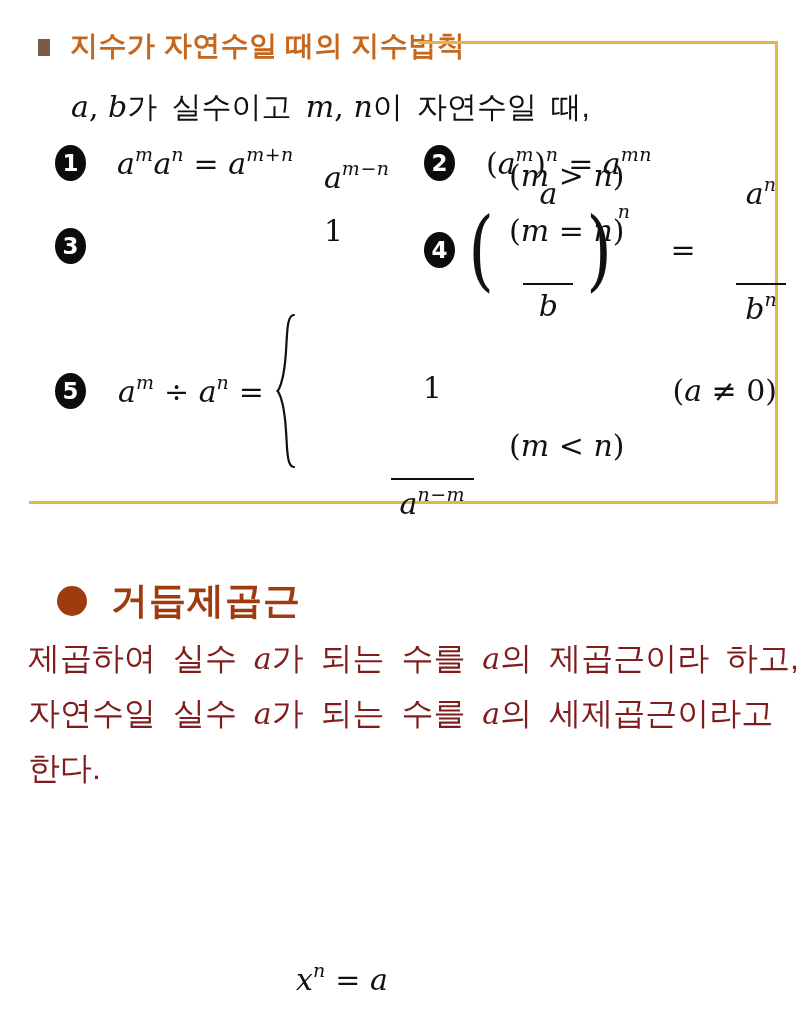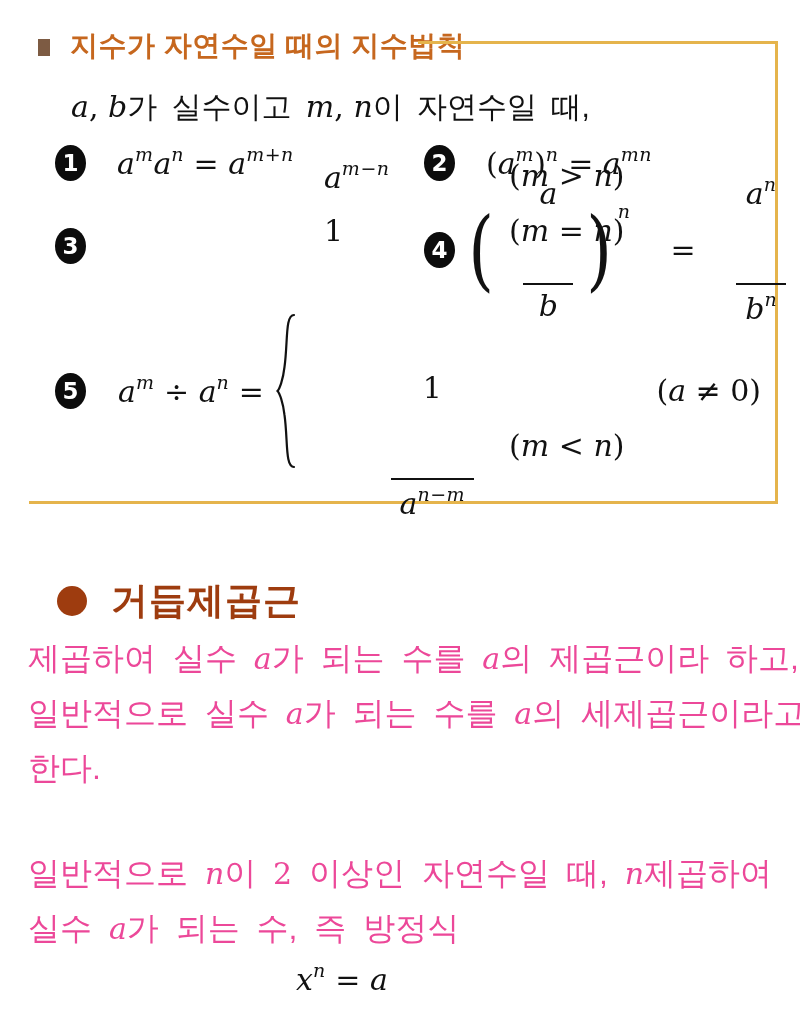--- a/index.html
+++ b/index.html
@@ -43,29 +43,29 @@
     display:inline-block; height:96px; line-height:96px; transform:scaleX(0.75);
     margin:0 -6px; color:#111;
   }
   .paren-sup {
     align-self:flex-start; margin:-2px 0 0 -8px;
     font-family:"DejaVu Serif", serif; font-style:italic; font-size:19px; color:#111;
   }
 
   .brace-svg { flex:0 0 auto; }
   .cases { display:grid; grid-template-columns:auto auto; column-gap:18px; row-gap:9px; align-items:center; justify-items:start;gap:19px; }
-  .side-cond { margin-left:20px; }
+  .side-cond { margin-left:36px; }
 
   
   .section-heading { position:absolute; left:57px; top:576px; display:flex; align-items:center; gap:24px; }
   .bullet-circle { width:30px; height:30px; border-radius:50%; background:#9e3c0f; display:inline-block; }
   .section-heading h2 { font-size:37px; font-weight:bold; color:#9e3c0f; letter-spacing:1px; }
 
   .body-para { position:absolute; left:28px; width:760px; }
-  .body-line { font-size:32px; line-height:55px; white-space:pre; color:#ec4899; }
+  .body-line { font-size:32px; line-height:55px; white-space:pre; color:#7f1d1d; }
   .body-line .seg-t { word-spacing:8px; }
   .body-line .seg-v, .body-line .seg-r { font-size:30px; }
 
   .formula { position:absolute; left:280px; top:960px; }
 </style>
 </head>
 <body>
 
 <div class="page">
 
@@ -133,24 +133,20 @@
     <span class="math-line side-cond"><span class="seg-r">(</span><span class="seg-v">a</span><span class="seg-r"> ≠ 0)</span></span>
   </div>
 
   <div class="section-heading">
     <span class="bullet-circle"></span>
     <h2>거듭제곱근</h2>
   </div>
 
   <div class="body-para" style="top:631px;">
     <div class="body-line"><span class="seg-t">제곱하여 실수 </span><span class="seg-v">a</span><span class="seg-t">가 되는 수를 </span><span class="seg-v">a</span><span class="seg-t">의 제곱근이라 하고,</span></div>
-    <div class="body-line"><span class="seg-t">일반적으로 실수 </span><span class="seg-v">a</span><span class="seg-t">가 되는 수를 </span><span class="seg-v">a</span><span class="seg-t">의 세제곱근이라고</span></div>
+    <div class="body-line"><span class="seg-t">자연수일 실수 </span><span class="seg-v">a</span><span class="seg-t">가 되는 수를 </span><span class="seg-v">a</span><span class="seg-t">의 세제곱근이라고</span></div>
     <div class="body-line"><span class="seg-t">한다.</span></div>
   </div>
 
-  <div class="body-para" style="top:846px;">
-    <div class="body-line"><span class="seg-t">일반적으로 </span><span class="seg-v">n</span><span class="seg-t">이 </span><span class="seg-r">2</span><span class="seg-t"> 이상인 자연수일 때, </span><span class="seg-v">n</span><span class="seg-t">제곱하여</span></div>
-    <div class="body-line"><span class="seg-t">실수 </span><span class="seg-v">a</span><span class="seg-t">가 되는 수, 즉 방정식</span></div>
-  </div>
 
   <div class="formula math-line"><span class="seg-v">x</span><span class="seg-s">n</span><span class="seg-r"> = </span><span class="seg-v">a</span></div>
 
 </div>
 
 </body></html>

